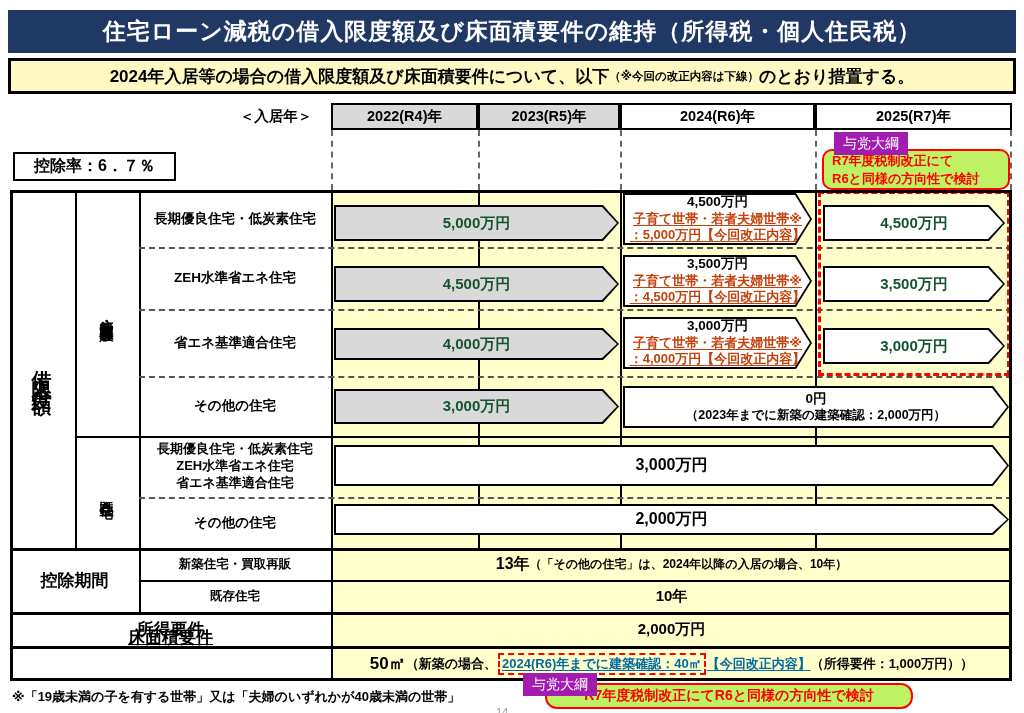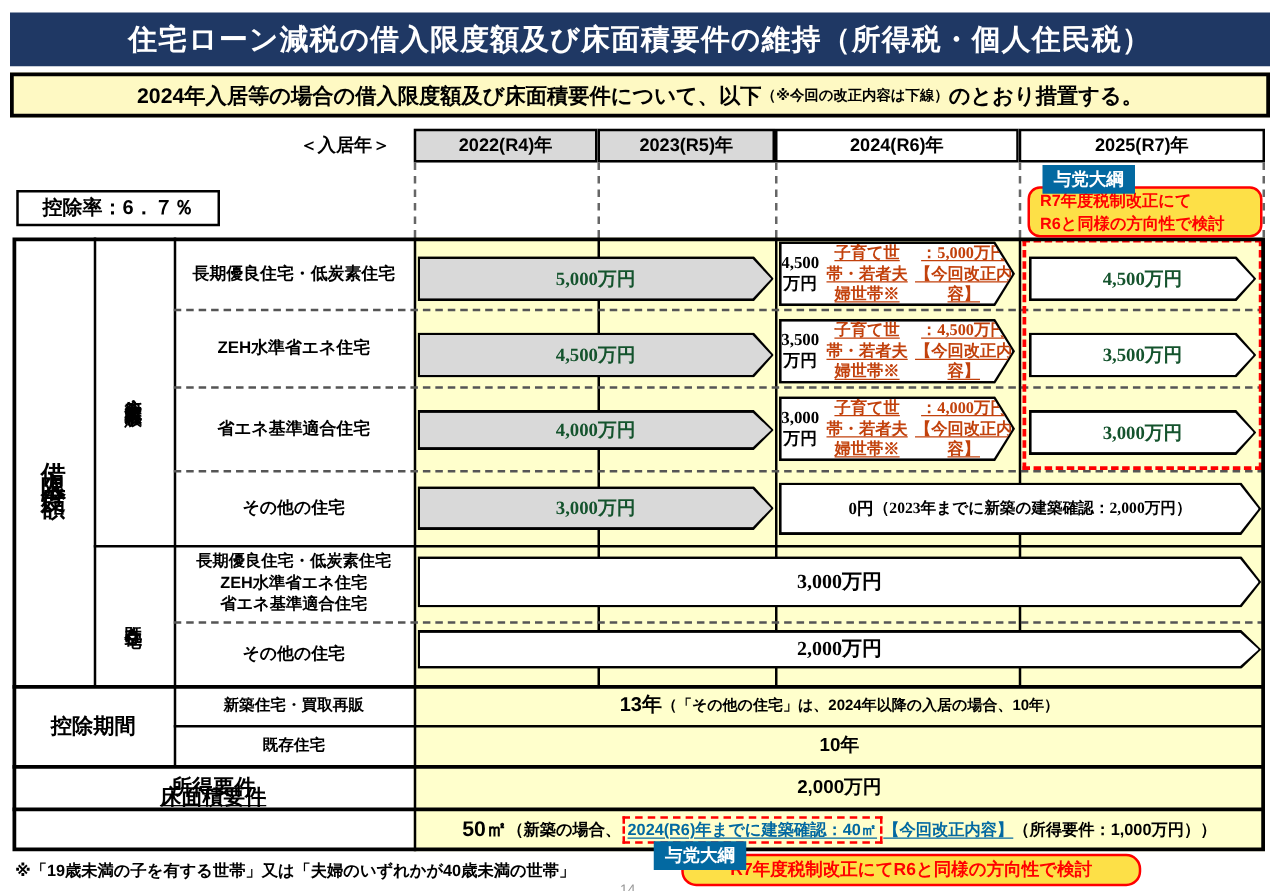--- a/index.html
+++ b/index.html
@@ -12,38 +12,38 @@
   .title-bar{background:#1f3864;color:#fff;font-size:23px;font-weight:bold;letter-spacing:1px;}
   .subtitle-bar{background:#fef9c3;border:3px solid #000;font-weight:bold;font-size:17px;}
   .subtitle-bar .note{font-size:11.5px;}
   
   .year-cell{border:2.5px solid #000;font-weight:bold;font-size:14.5px;}
   .gray{background:#d9d9d9;}
   .white{background:#ffffff;}
   .vguide{border-left:2px dashed #666;width:0;}
   
   .rate-box{border:2.5px solid #000;background:#fff;font-weight:bold;font-size:16px;}
-  .badge{background:#0369a1;color:#fff;font-weight:bold;font-size:14px;z-index:9;}
-  .bubble{border:2.5px solid #ff0000;border-radius:10px;background:#fde047;color:#ff0000;font-weight:bold;z-index:8;}
+  .badge{background:#a21caf;color:#fff;font-weight:normal;font-size:14px;z-index:9;}
+  .bubble{border:2.5px solid #ff0000;border-radius:10px;background:#bef264;color:#ff0000;font-weight:bold;z-index:8;}
   
   .vline{background:#000;width:2px;z-index:1;}
   .hline{background:#000;height:2px;z-index:1;}
   .hdash{border-top:2px dashed #555;height:0;z-index:1;}
   .thick{background:#000;height:3px;z-index:5;}
   .outer-border{border:3px solid #000;z-index:6;pointer-events:none;}
   .yellow-bg{background:#ffffcc;z-index:0;}
   .reddash{border:3px dashed #ff0000;z-index:5;pointer-events:none;}
   
   .vtext{writing-mode:vertical-rl;text-orientation:upright;}
   .rowlab{font-weight:bold;font-size:13.5px;z-index:2;line-height:1.3;}
   
   .arrow{position:absolute;box-sizing:border-box;background:#000;z-index:3;
          clip-path:polygon(0 0,calc(100% - 16px) 0,100% 50%,calc(100% - 16px) 100%,0 100%);}
-  .arrow-in{position:absolute;inset:2px;display:flex;flex-direction:row;align-items:center;justify-content:center;text-align:center;
-         clip-path:polygon(0 0,calc(100% - 15px) 0,100% 50%,calc(100% - 15px) 100%,0 100%);font-family:Liberation Serif, serif;}
+  .arrow-in{position:absolute;inset:2px;display:flex;flex-direction:column;align-items:center;justify-content:center;text-align:center;
+         clip-path:polygon(0 0,calc(100% - 15px) 0,100% 50%,calc(100% - 15px) 100%,0 100%);}
   .fill-gray{background:#d9d9d9;}
   .fill-white{background:#ffffff;}
   .amt{font-weight:bold;font-size:15px;color:#14532d;}
   .amt-lg{font-weight:bold;font-size:16px;color:#000;}
   .l1{font-weight:bold;font-size:13.5px;color:#000;line-height:1.25;}
   .lred{font-weight:bold;font-size:13px;color:#c2410c;line-height:1.3;text-decoration:underline;text-underline-offset:2px;}
   .small-note{font-size:12px;}
   .red-u{color:#0369a1;text-decoration:underline;text-underline-offset:2px;}
   .dash-box{border:2px dashed #ff0000;padding:0 2px;margin:0 1px;}
   .z2{z-index:2;}

